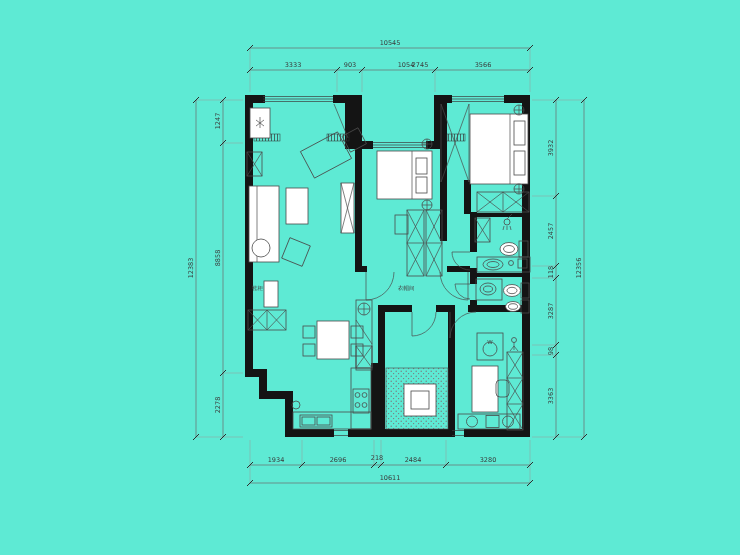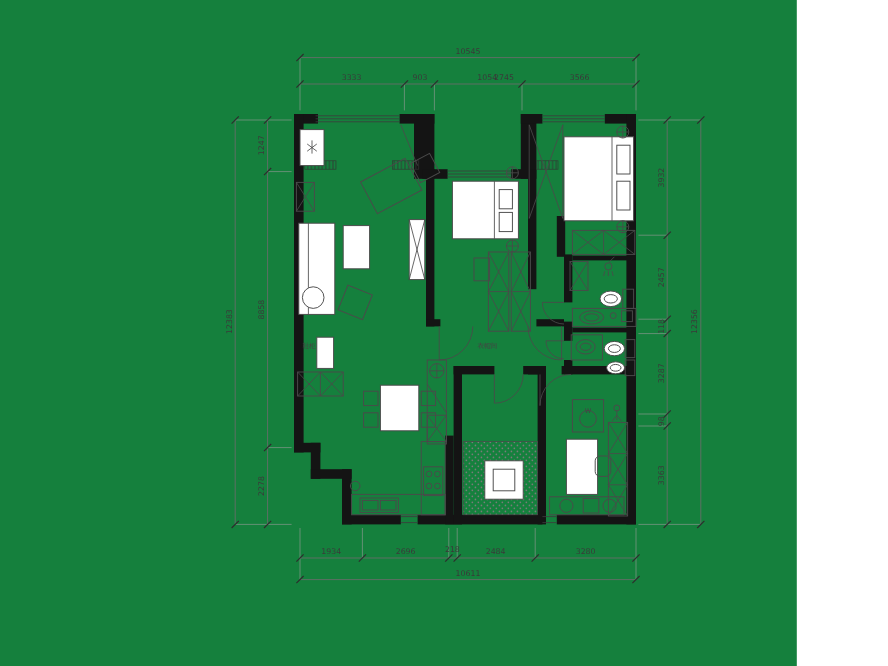--- a/index.html
+++ b/index.html
@@ -1,16 +1,16 @@
 <!DOCTYPE html>
 <html><head>
 <meta charset="utf-8">
 <style>
   html,body{margin:0;padding:0;background:#ffffff;}
-  .canvas{position:relative;width:664px;height:555px;background:#15803d;overflow:hidden;}
+  .canvas{position:relative;width:740px;height:555px;background:#5eead4;overflow:hidden;}
   svg{display:block;}
   text{font-family:"DejaVu Sans","Liberation Sans",sans-serif;fill:#3a3a3a;}
   .dim{font-size:6.5px;}
   .tiny{font-size:5.5px;fill:#444;}
   .wl{fill:#141414;stroke:none;}
   .fur{fill:#ffffff;stroke:#4a4a4a;stroke-width:0.8;}
   .furn{fill:none;stroke:#4a4a4a;stroke-width:0.8;}
   .thin{stroke:#4a4a4a;stroke-width:0.7;fill:none;}
   .dimln{stroke:#6b6b6b;stroke-width:0.7;}
   .ext{stroke:#9a9a9a;stroke-width:0.5;}

